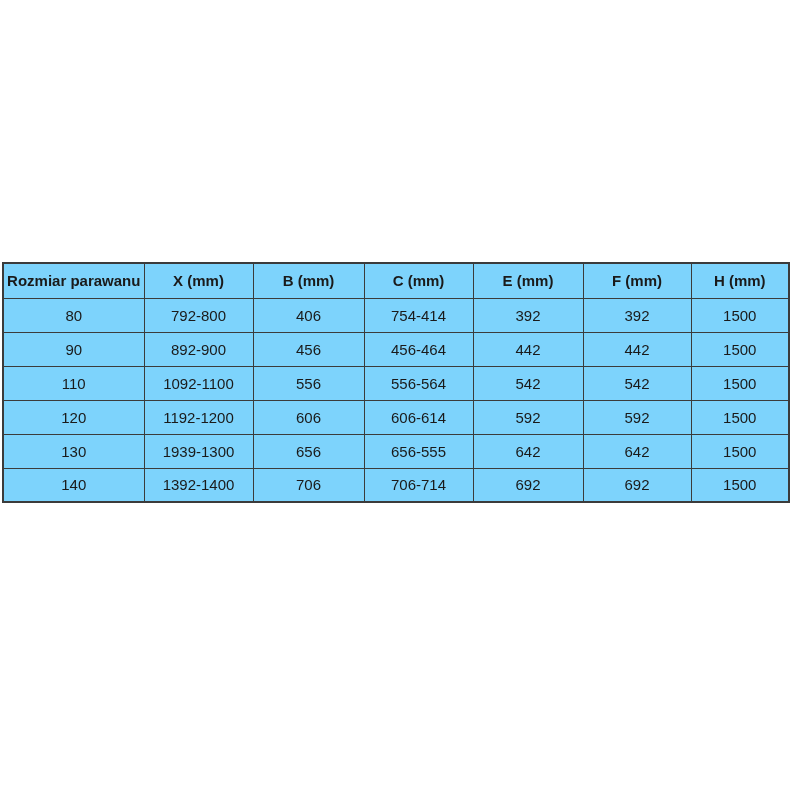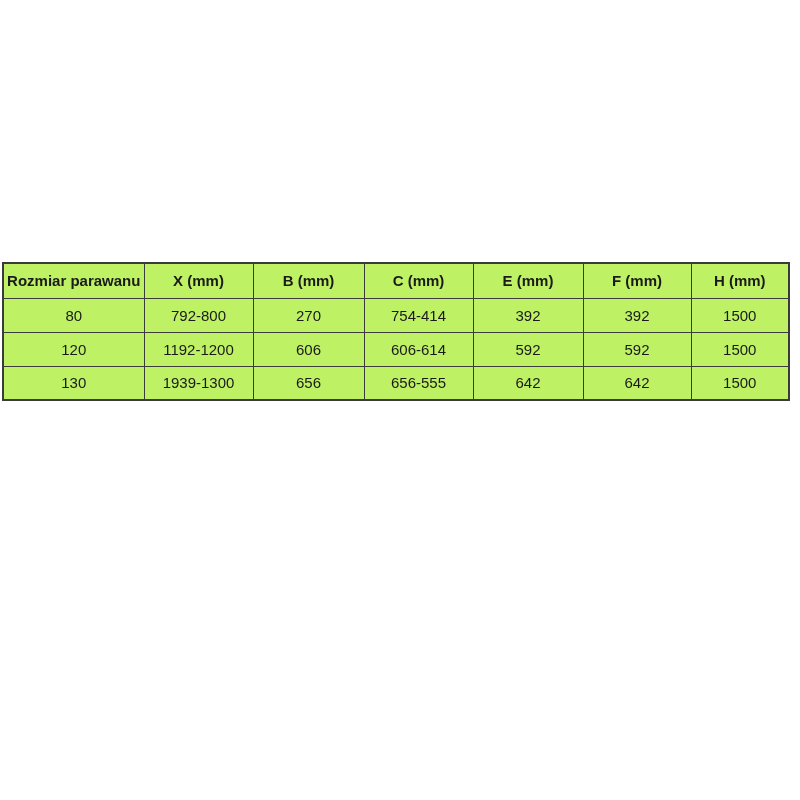--- a/index.html
+++ b/index.html
@@ -15,21 +15,21 @@
     overflow: hidden;
     font-family: "Liberation Sans", sans-serif;
   }
   table.size-table {
     position: absolute;
     left: 2px;
     top: 262px;
     width: 786px;
     border-collapse: collapse;
     table-layout: fixed;
-    background: #bef264;
+    background: #7dd3fc;
     border: 2px solid #3b3b3b;
   }
   table.size-table th,
   table.size-table td {
     border: 1px solid #3b3b3b;
     text-align: center;
     vertical-align: middle;
     padding: 0 2px;
     color: #1a1a1a;
     font-size: 15px;
@@ -76,39 +76,66 @@
           <th>C (mm)</th>
           <th>E (mm)</th>
           <th>F (mm)</th>
           <th>H (mm)</th>
         </tr>
     </thead>
     <tbody>
         <tr>
           <td>80</td>
           <td>792-800</td>
-          <td>270</td>
+          <td>406</td>
           <td>754-414</td>
           <td>392</td>
           <td>392</td>
+          <td>1500</td>
+        </tr>
+        <tr>
+          <td>90</td>
+          <td>892-900</td>
+          <td>456</td>
+          <td>456-464</td>
+          <td>442</td>
+          <td>442</td>
+          <td>1500</td>
+        </tr>
+        <tr>
+          <td>110</td>
+          <td>1092-1100</td>
+          <td>556</td>
+          <td>556-564</td>
+          <td>542</td>
+          <td>542</td>
           <td>1500</td>
         </tr>
         <tr>
           <td>120</td>
           <td>1192-1200</td>
           <td>606</td>
           <td>606-614</td>
           <td>592</td>
           <td>592</td>
           <td>1500</td>
         </tr>
         <tr>
           <td>130</td>
           <td>1939-1300</td>
           <td>656</td>
           <td>656-555</td>
           <td>642</td>
           <td>642</td>
           <td>1500</td>
         </tr>
+        <tr>
+          <td>140</td>
+          <td>1392-1400</td>
+          <td>706</td>
+          <td>706-714</td>
+          <td>692</td>
+          <td>692</td>
+          <td>1500</td>
+        </tr>
       </tbody>
   </table>
 </div>
 
 </body></html>

